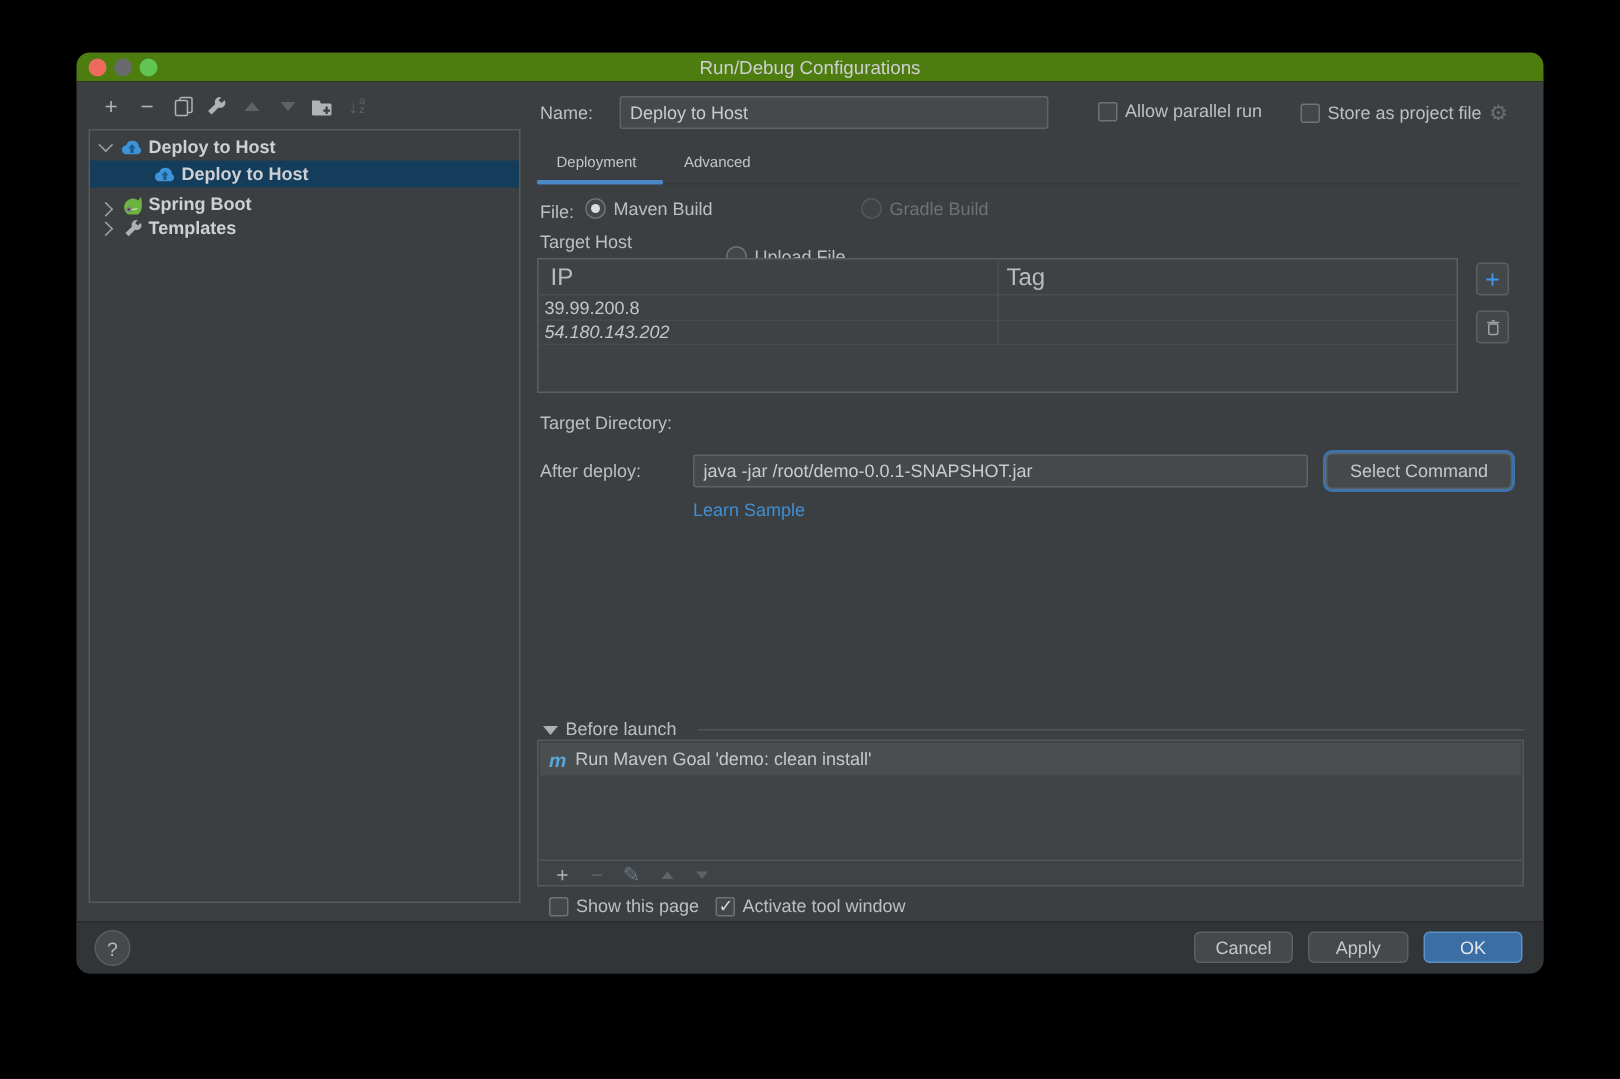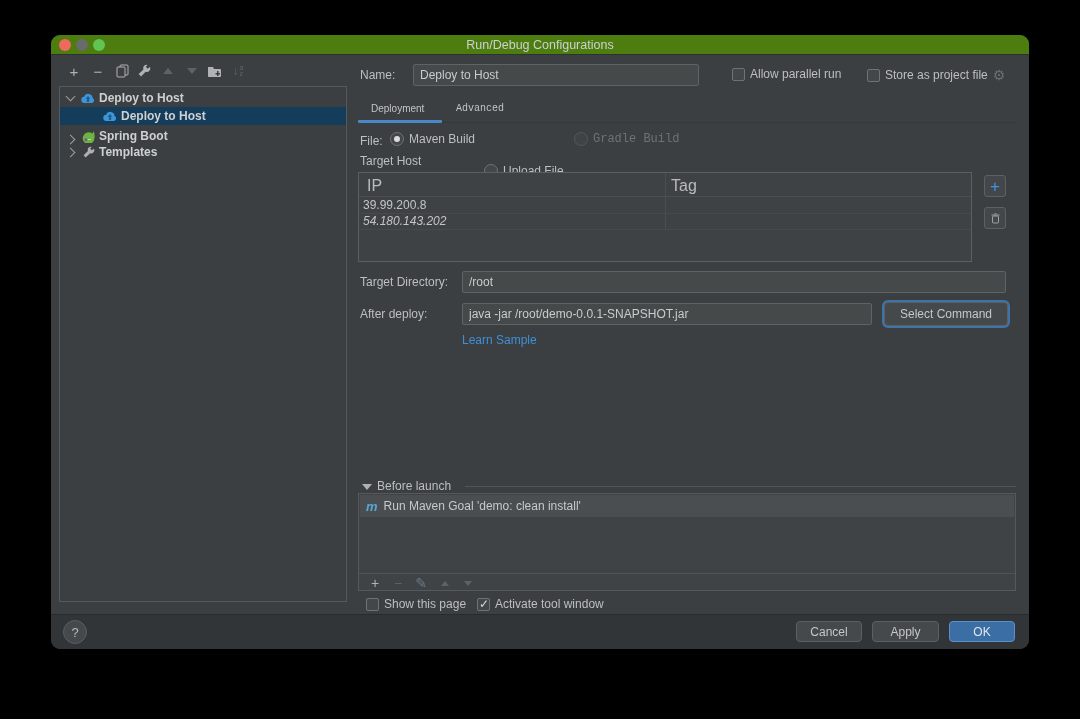--- a/index.html
+++ b/index.html
@@ -52,21 +52,21 @@
   
   .cbwrap { position:absolute; display:flex; align-items:center; gap:5px; }
   .cb { width:13px; height:13px; background:#43474a; border:1px solid #6f7375; border-radius:2px;
         position:relative; flex:none; }
   .cb.checked::after { content:"\2713"; position:absolute; left:1px; top:-2px; color:#d4d6d8; font-size:12px; }
   .radio { width:14px; height:14px; border-radius:50%; background:#43474a; border:1px solid #6f7375;
            position:relative; flex:none; }
   .radio.sel::after { content:""; position:absolute; left:3px; top:3px; width:6px; height:6px;
                       border-radius:50%; background:#dadcde; }
   .radio.dis { border-color:#54585a; background:#3f4345; }
-  .dim { color:#6e7275;font-family:Liberation Mono, monospace; }
+  .dim { color:#6e7275; }
   .gear { color:#6b6f72; font-size:14px; }
 
   
   .tab { position:absolute; color:#c3c5c7; font-size:10px; cursor:default; }
   .tab-underline { position:absolute; background:#4a88c8; height:3px; border-radius:1px; }
   .tabs-sep { position:absolute; height:1px; background:#35383a; }
 
   
   .htable { position:absolute; left:307px; top:137px; width:614px; height:90px;
             border:1px solid #5c5f61; background:#3f4244; }
@@ -257,21 +257,20 @@
     <div class="sidebtn plus" style="left:933px; top:140px;">+</div>
     <div class="sidebtn" style="left:933px; top:172px;">
       <svg width="9" height="11" viewBox="0 0 9 11">
         <rect x="1.5" y="3" width="6" height="7" rx="1" fill="none" stroke="#9fa1a3"></rect>
         <line x1="0.5" y1="2" x2="8.5" y2="2" stroke="#9fa1a3"></line>
         <line x1="3.5" y1="0.8" x2="5.5" y2="0.8" stroke="#9fa1a3"></line>
       </svg>
     </div>
 
     <div class="lbl" style="left:309px; top:240px;">Target Directory:</div>
-    <input class="field abs" style="left: 411px; top: 236px; width: 544px; height: 22px;" value="/root">
 
     <div class="lbl" style="left:309px; top:272px;">After deploy:</div>
     <input class="field abs" style="left: 411px; top: 268px; width: 410px; height: 22px;" value="java -jar /root/demo-0.0.1-SNAPSHOT.jar">
     <div class="btn focusring" style="left:833px; top:267px; width:124px; height:24px;">Select Command</div>
 
     <div class="link" style="left:411px; top:298px;">Learn Sample</div>
 
     <span class="bl-tri" style="left:311px; top:449px;"></span>
     <div class="lbl" style="left:326px; top:444px;text-align:right;">Before launch</div>
     <div class="bl-line" style="left:414px; top:451px; width:551px;"></div>

